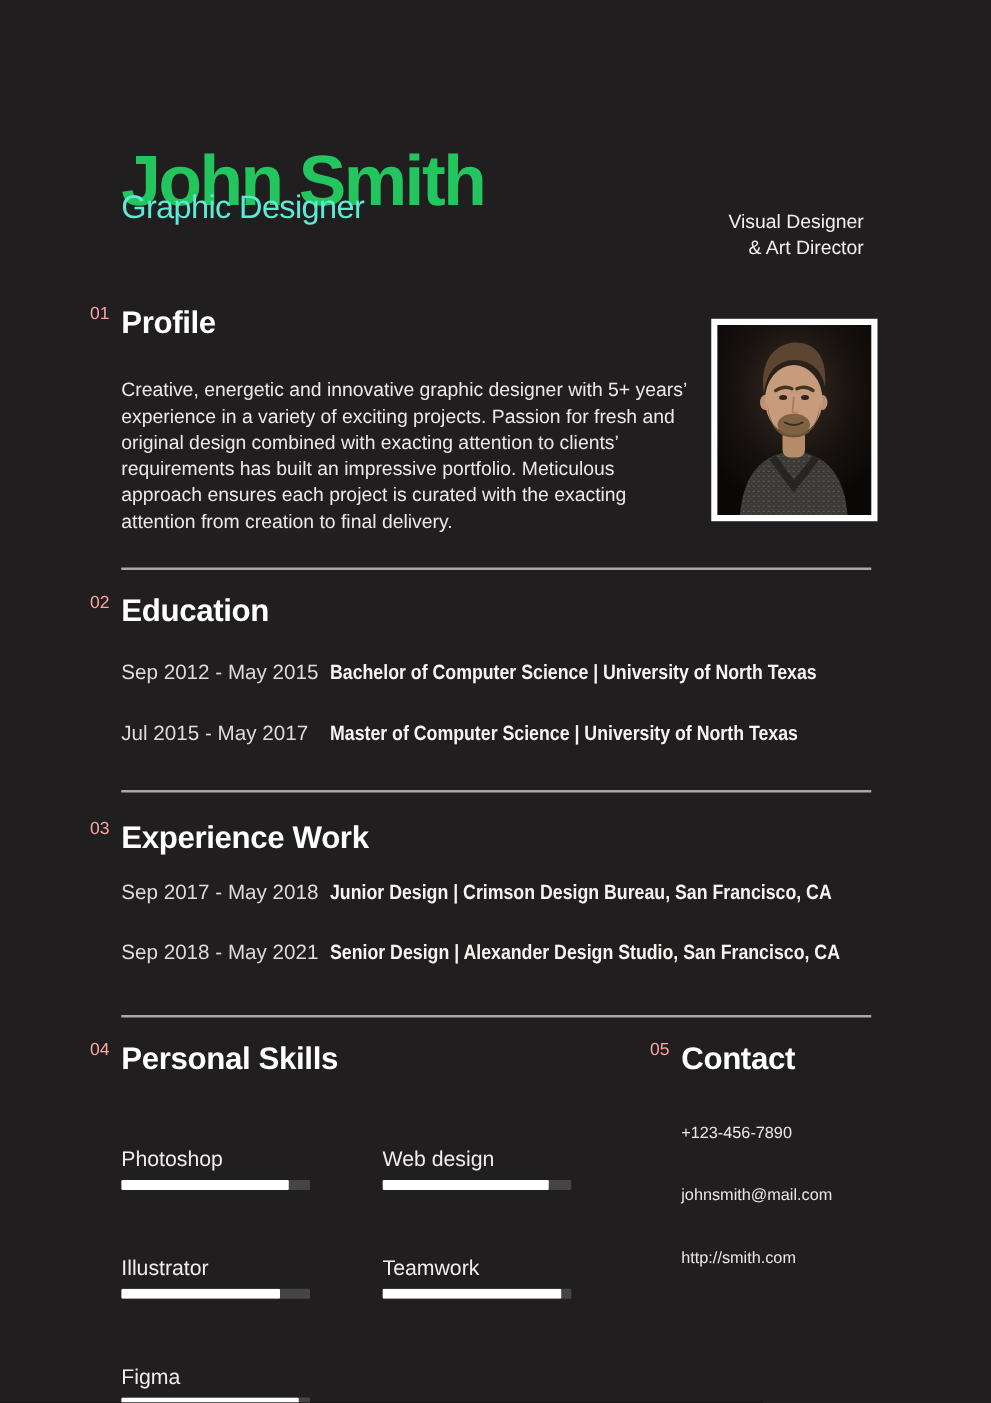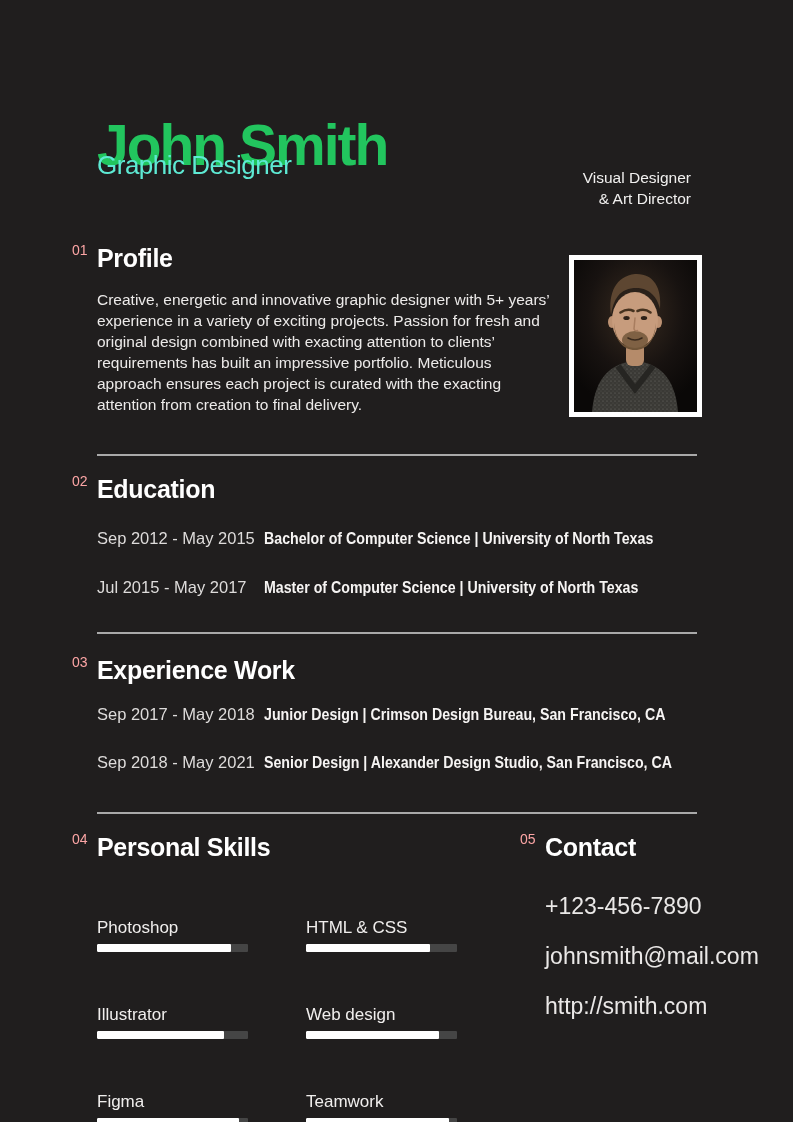--- a/index.html
+++ b/index.html
@@ -33,21 +33,21 @@
   .sec-num{
     position:absolute;left:-25px;top:-2px;
     font-size:14px;font-weight:400;color:#fca5a5;letter-spacing:0;
   }
   .sec-title{
     margin:0;font-size:25px;font-weight:700;letter-spacing:-.3px;
     color:#ffffff;white-space:nowrap;line-height:1.15;
   }
   
   .profile-body{
-    position:absolute;left:97px;top:289px;width:462px;
+    position:absolute;left:97px;top:302px;width:462px;
     margin:0;font-size:15.5px;line-height:21px;color:#eceae9;
   }
   .photo-frame{
     position:absolute;left:569px;top:255px;width:133px;height:162px;
     border:5px solid #ffffff;box-sizing:border-box;background:#0b0908;
   }
   .photo-frame svg{display:block;}
   
   .divider{
     position:absolute;left:97px;width:600px;height:2px;
@@ -72,21 +72,21 @@
   .skills-col.right{left:306px;width:151px;}
   .skill{margin-bottom:17px;margin-top:36px;}
   .skill-label{font-size:17px;color:#f0eeed;margin-bottom:6px;white-space:nowrap;}
   .skill-bar{
     width:100%;height:8px;background:var(--bar-track,#454545);
     border-radius:1px;overflow:hidden;
   }
   .skill-fill{height:100%;background:#ffffff;border-radius:1px;}
   
   .contact-list{position:absolute;left:545px;top:897px;display:flex;flex-direction:column;gap:32px;}
-  .contact-item{font-size:23px;color:#eae8e7;line-height:18px;white-space:nowrap;}
+  .contact-item{font-size:13px;color:#eae8e7;line-height:18px;white-space:nowrap;}
 </style>
 </head>
 <body>
 
 <div class="page">
 
   <h1 class="name">John Smith</h1>
   <div class="job-title">Graphic Designer</div>
   <div class="tagline">
     <div>Visual Designer</div>
@@ -199,26 +199,20 @@
     <div class="skill">
       <div class="skill-label">Figma</div>
       <div class="skill-bar">
           <div class="skill-fill" style="width: 94%;"></div>
         </div>
     </div>
   </div>
 
   <div class="skills-col right">
     <div class="skill">
-      <div class="skill-label">HTML &amp; CSS</div>
-      <div class="skill-bar">
-          <div class="skill-fill" style="width: 82%;"></div>
-        </div>
-    </div>
-    <div class="skill">
       <div class="skill-label">Web design</div>
       <div class="skill-bar">
           <div class="skill-fill" style="width: 88%;"></div>
         </div>
     </div>
     <div class="skill">
       <div class="skill-label">Teamwork</div>
       <div class="skill-bar">
           <div class="skill-fill" style="width: 95%;"></div>
         </div>

